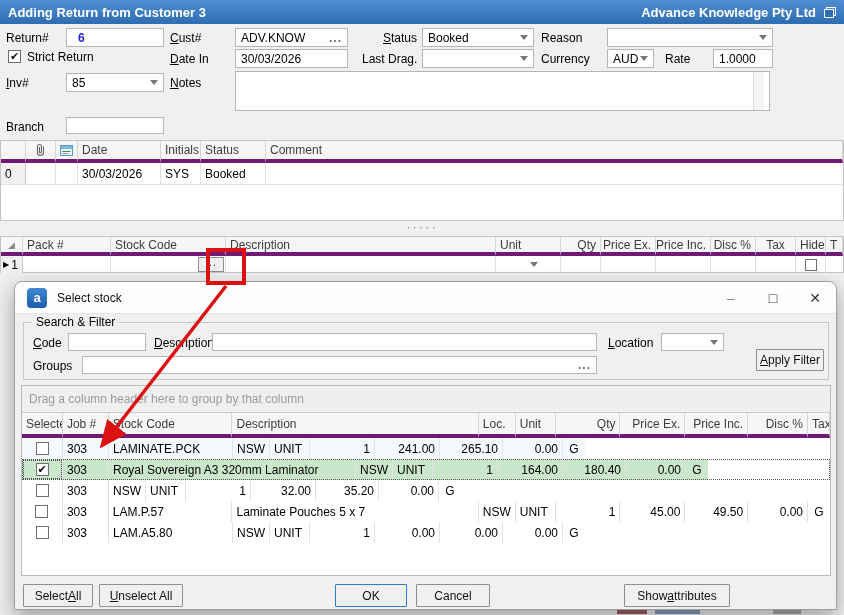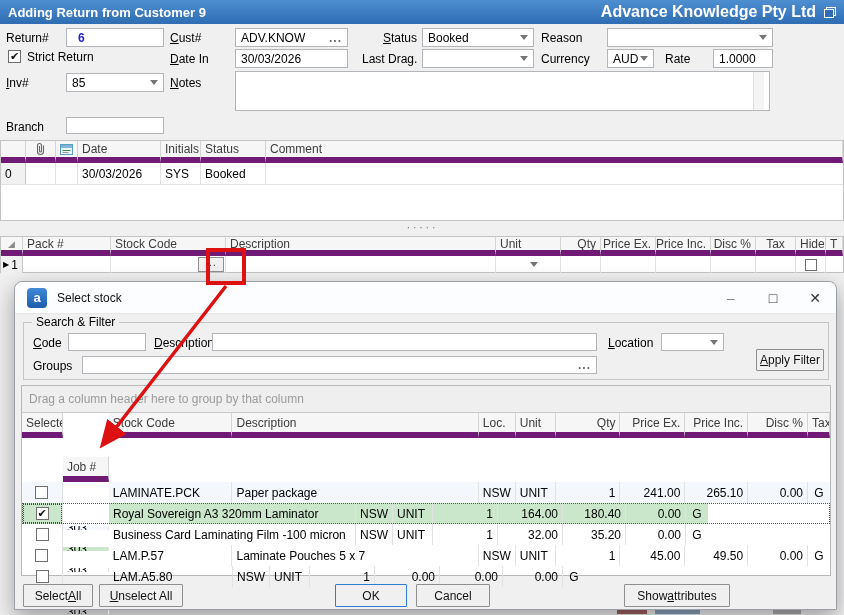--- a/index.html
+++ b/index.html
@@ -9,21 +9,21 @@
     font-family:"Liberation Sans","DejaVu Sans",sans-serif;
     font-size:12px;color:#000;
   }
   
   .titlebar{
     position:absolute;left:0;top:0;width:844px;height:24px;
     background:linear-gradient(var(--titlebar-blue-light,#4e8fd0),var(--titlebar-blue,#2f6cb3));
     display:flex;align-items:center;color:#fff;font-weight:bold;
   }
   .titlebar .ttl{padding-left:8px;font-size:13px;}
-  .titlebar .company{margin-left:auto;font-size:16px;padding-right:8px;}
+  .titlebar .company{margin-left:auto;font-size:13px;padding-right:8px;}
   .float-icon{width:12px;height:11px;position:relative;margin-right:8px;flex:none;}
   .float-icon .sq1{position:absolute;right:0;top:0;width:8px;height:7px;border:1px solid #fff;}
   .float-icon .sq2{position:absolute;left:0;bottom:0;width:8px;height:7px;border:1px solid #fff;background:var(--titlebar-blue,#2f6cb3);}
   .lbl{position:absolute;white-space:nowrap;}
   .tb{
     position:absolute;box-sizing:border-box;height:19px;background:#fff;
     border:1px solid #b2b6ba;display:flex;align-items:center;padding:0 5px;white-space:nowrap;overflow:hidden;
   }
   .tb .dots{margin-left:auto;color:#666;letter-spacing:1px;font-weight:bold;line-height:8px;}
   .chev{margin-left:auto;width:0;height:0;border-left:4px solid transparent;border-right:4px solid transparent;border-top:5px solid #767676;flex:none;}
@@ -33,21 +33,21 @@
   }
   .blue-val{color:var(--value-blue,#1f1fd0);font-weight:bold;}
   u{text-decoration:underline;}
   
   .grid{position:absolute;box-sizing:border-box;background:#fff;border:1px solid #c3c3c3;}
   .grow{display:flex;box-sizing:border-box;}
   .gcell{
     box-sizing:border-box;padding:2px 4px;border-right:1px solid #e2e2e2;
     white-space:nowrap;overflow:hidden;display:flex;align-items:center;
   }
-  .ghead .gcell{background:#f6f6f7;border-right:1px solid #d4d4d4;border-bottom:6px solid #701a75;color:#3c3c3c;}
+  .ghead .gcell{background:#f6f6f7;border-right:1px solid #d4d4d4;border-bottom:4px solid #701a75;color:#3c3c3c;}
   .gind{background:#f1f1f1;border-right:1px solid #c9c9c9;}
   .num{justify-content:flex-end;text-align:right;}
   .ctr{justify-content:center;}
   
   .h-ind{width:25px;}.h-clip{width:30px;}.h-note{width:22px;}.h-date{width:83px;}
   .h-init{width:40px;}.h-status{width:65px;}.h-comment{flex:1;border-right:none;}
   
   .i-ind{width:22px;}.i-pack{width:88px;}.i-code{width:115px;position:relative;}
   .i-desc{width:270px;}.i-unit{width:65px;}.i-qty{width:40px;}.i-pex{width:55px;}
   .i-pinc{width:55px;}.i-disc{width:45px;}.i-tax{width:40px;}.i-hide{width:30px;}
@@ -77,21 +77,21 @@
   .dlg-btns{margin-left:auto;display:flex;height:100%;}
   .dlg-btn{width:42px;height:100%;display:flex;align-items:center;justify-content:center;font-size:14px;color:#333;}
   .groupbox{position:absolute;left:8px;top:40px;width:806px;height:58px;box-sizing:border-box;border:1px solid #c6c6c6;}
   .groupbox .gb-lbl{position:absolute;top:-8px;left:8px;background:#f0f0f0;padding:0 4px;}
   .btn{
     position:absolute;box-sizing:border-box;background:#f0f0f0;border:1px solid #8f8f8f;
     display:flex;align-items:center;justify-content:center;font-size:12px;color:#111;border-radius:1px;
   }
   .btn.default{border:1px solid var(--accent-blue,#2e7bd0);}
   
-  .s-sel{width:41px;}.s-job{width:46px;margin-top:44px;}.s-code{width:124px;}.s-desc{width:247px;}
+  .s-sel{width:41px;}.s-job{width:46px;}.s-code{width:124px;}.s-desc{width:247px;}
   .s-loc{width:37px;}.s-unit{width:40px;}.s-qty{width:65px;}.s-pex{width:65px;}
   .s-pinc{width:63px;}.s-disc{width:60px;}.s-tax{width:22px;border-right:none;}
   .srow{height:21px;}
   .srow.alt .gcell{background:#f4f8fc;}
   .srow.selected .gcell{background:var(--selected-green,#cbe7cb);}
   .srow.selected{outline:1px dotted #555;outline-offset:-1px;}
   .group-hint{height:26px;display:flex;align-items:center;padding-left:7px;color:#9b9b9b;border-bottom:1px solid #c9c9c9;background:#efefef;}
   .stock-head .gcell{height:25px;}
   
   .anno-rect{
@@ -100,21 +100,21 @@
   }
   .anno-svg{position:absolute;left:0;top:0;width:844px;height:615px;z-index:51;pointer-events:none;}
   .frag{position:absolute;height:4px;opacity:.8;}
 </style>
 </head>
 <body>
 
 <div class="stage">
 
   <div class="titlebar">
-    <span class="ttl">Adding Return from Customer 9</span>
+    <span class="ttl">Adding Return from Customer 3</span>
     <span class="company">Advance Knowledge Pty Ltd</span>
     <span class="float-icon">
         <span class="sq1"></span>
         <span class="sq2"></span>
       </span>
   </div>
 
   <span class="lbl" style="left:6px;top:31px;">Return#</span>
   <div class="tb" style="left:66px;top:28px;width:98px;">
     <span class="blue-val" style="padding-left:6px;">6</span>
@@ -301,21 +301,20 @@
         <div class="gcell s-disc num">Disc %</div>
         <div class="gcell s-tax">Tax</div>
       </div>
 
       <div class="grow srow alt">
         <div class="gcell s-sel ctr">
             <span class="cb"></span>
           </div>
         <div class="gcell s-job">303</div>
         <div class="gcell s-code">LAMINATE.PCK</div>
-        <div class="gcell s-desc">Paper package</div>
         <div class="gcell s-loc">NSW</div>
         <div class="gcell s-unit">UNIT</div>
         <div class="gcell s-qty num">1</div>
         <div class="gcell s-pex num">241.00</div>
         <div class="gcell s-pinc num">265.10</div>
         <div class="gcell s-disc num">0.00</div>
         <div class="gcell s-tax ctr">G</div>
       </div>
 
       <div class="grow srow selected">
@@ -331,21 +330,20 @@
         <div class="gcell s-pinc num">180.40</div>
         <div class="gcell s-disc num">0.00</div>
         <div class="gcell s-tax ctr">G</div>
       </div>
 
       <div class="grow srow">
         <div class="gcell s-sel ctr">
             <span class="cb"></span>
           </div>
         <div class="gcell s-job">303</div>
-        <div class="gcell s-desc">Business Card Laminating Film -100 micron</div>
         <div class="gcell s-loc">NSW</div>
         <div class="gcell s-unit">UNIT</div>
         <div class="gcell s-qty num">1</div>
         <div class="gcell s-pex num">32.00</div>
         <div class="gcell s-pinc num">35.20</div>
         <div class="gcell s-disc num">0.00</div>
         <div class="gcell s-tax ctr">G</div>
       </div>
 
       <div class="grow srow">

